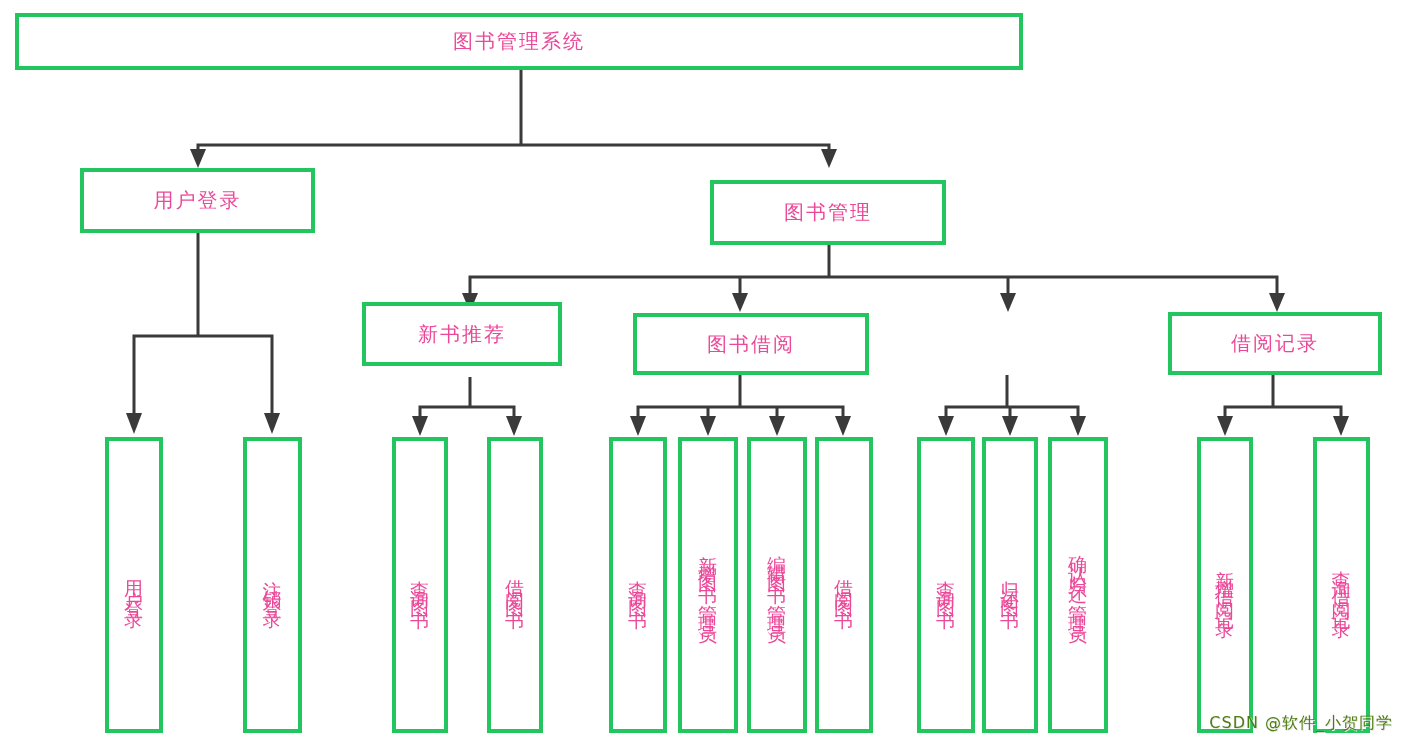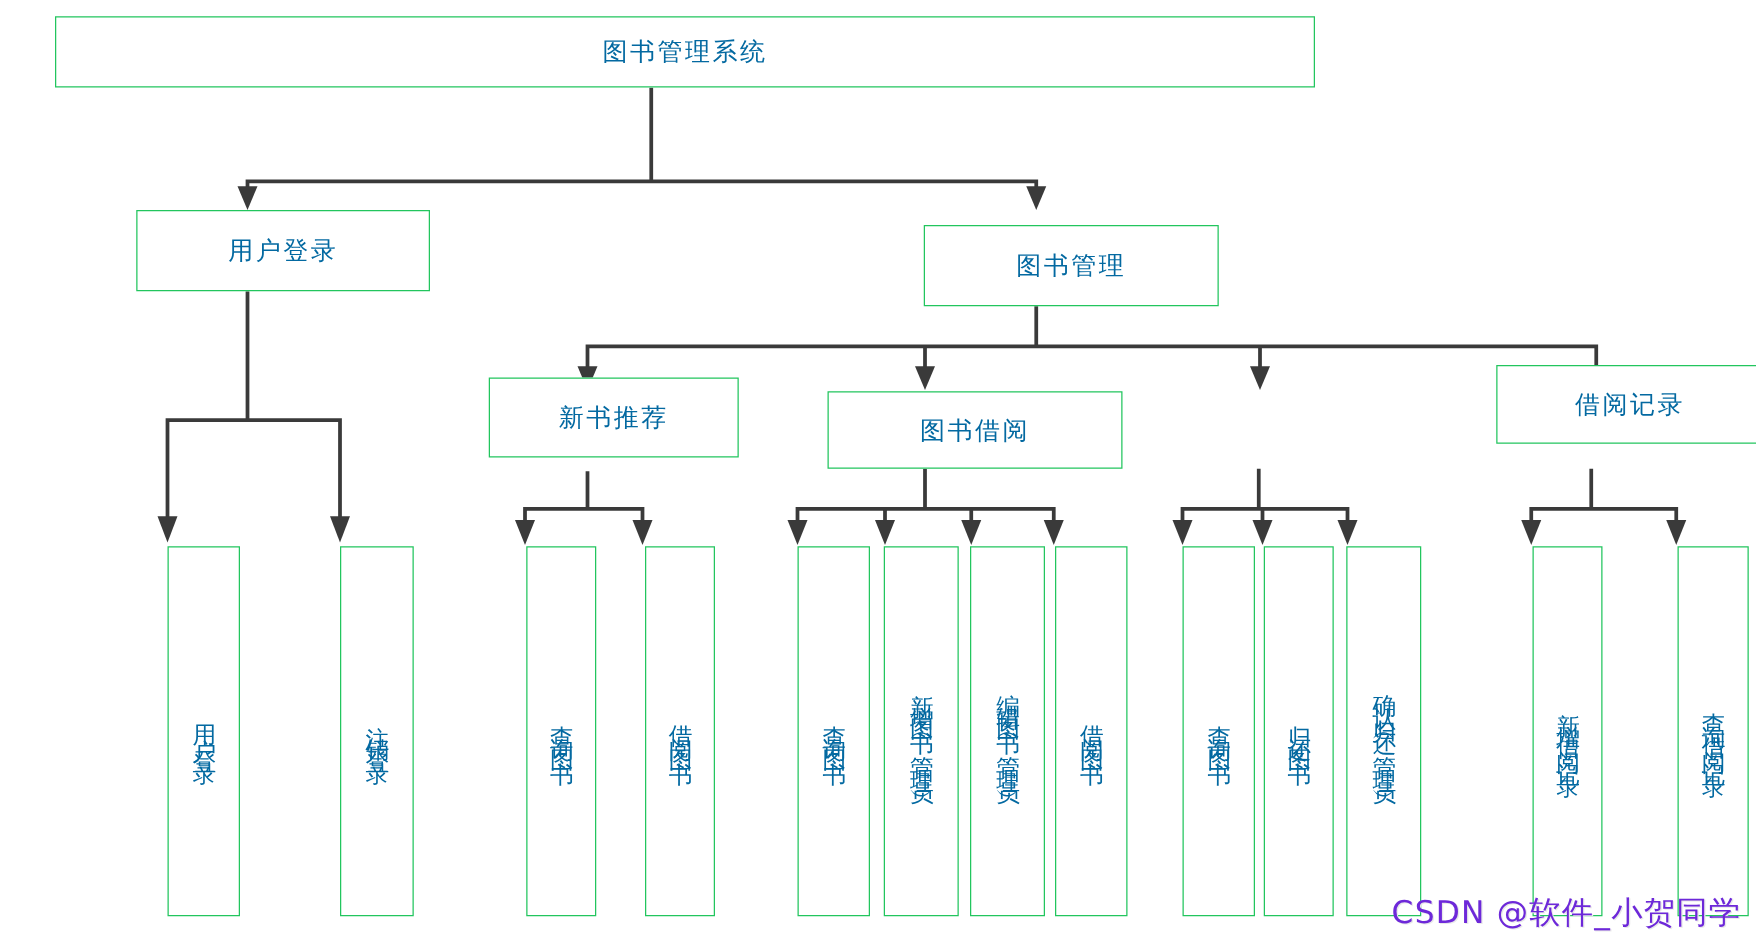--- a/index.html
+++ b/index.html
@@ -19,46 +19,45 @@
     position: absolute;
     left: 0;
     top: 0;
     width: 1405px;
     height: 747px;
   }
   .hbox, .vbox {
     position: absolute;
     box-sizing: border-box;
     background: #ffffff;
-    border: 1px solid #22c55e;
+    border: 4px solid #22c55e;
     display: flex;
     align-items: center;
     justify-content: center;
-    color: #0369a1;
-    margin-left: 29px;
+    color: #ec4899;
   }
   .hbox span {
     font-size: 20px;
     letter-spacing: 2px;
     white-space: nowrap;
   }
   .vbox span {
     writing-mode: vertical-rl;
     font-size: 19px;
     line-height: 1.1;
     letter-spacing: 10px;
     white-space: nowrap;
   }
   .watermark {
     position: absolute;
     top: 713px;
     right: 12px;
-    font-size: 25px;
+    font-size: 16px;
     letter-spacing: 1px;
-    color: #6d28d9;
+    color: #4d7c0f;
     text-shadow: 1px 1px 0 #e8e8e8;
     white-space: nowrap;
   }
 </style>
 </head>
 <body>
 
 <div class="canvas">
 
   <svg class="wires" viewBox="0 0 1405 747" xmlns="http://www.w3.org/2000/svg">
@@ -118,21 +117,21 @@
   <div class="hbox" style="left:710px;top:180px;width:236px;height:65px">
     <span>图书管理</span>
   </div>
 
   <div class="hbox" style="left:362px;top:302px;width:200px;height:64px">
     <span>新书推荐</span>
   </div>
   <div class="hbox" style="left:633px;top:313px;width:236px;height:62px">
     <span>图书借阅</span>
   </div>
-  <div class="hbox" style="left:1168px;top:292px;width:214px;height:63px">
+  <div class="hbox" style="left:1168px;top:312px;width:214px;height:63px">
     <span>借阅记录</span>
   </div>
 
   <div class="vbox" style="left:105px;top:437px;width:58px;height:296px">
     <span>用户登录</span>
   </div>
   <div class="vbox" style="left:243px;top:437px;width:59px;height:296px">
     <span>注销登录</span>
   </div>
 

